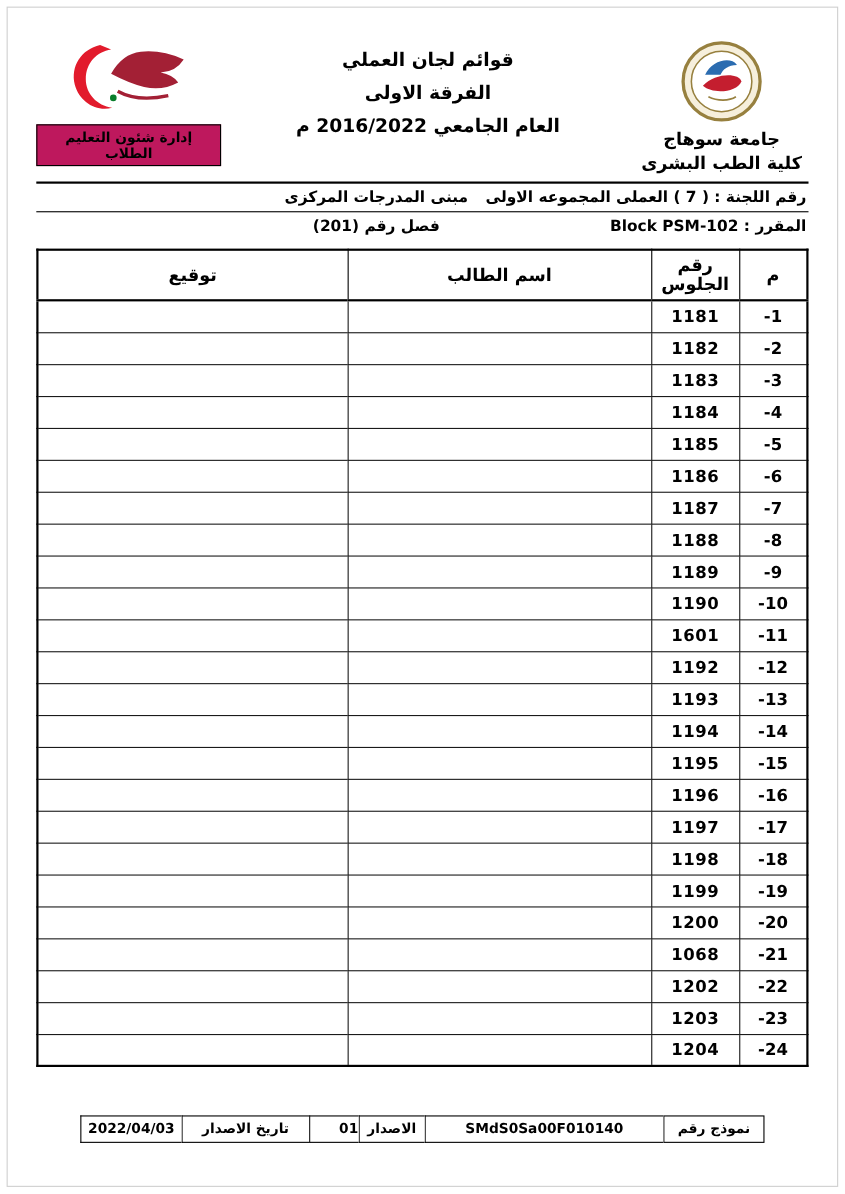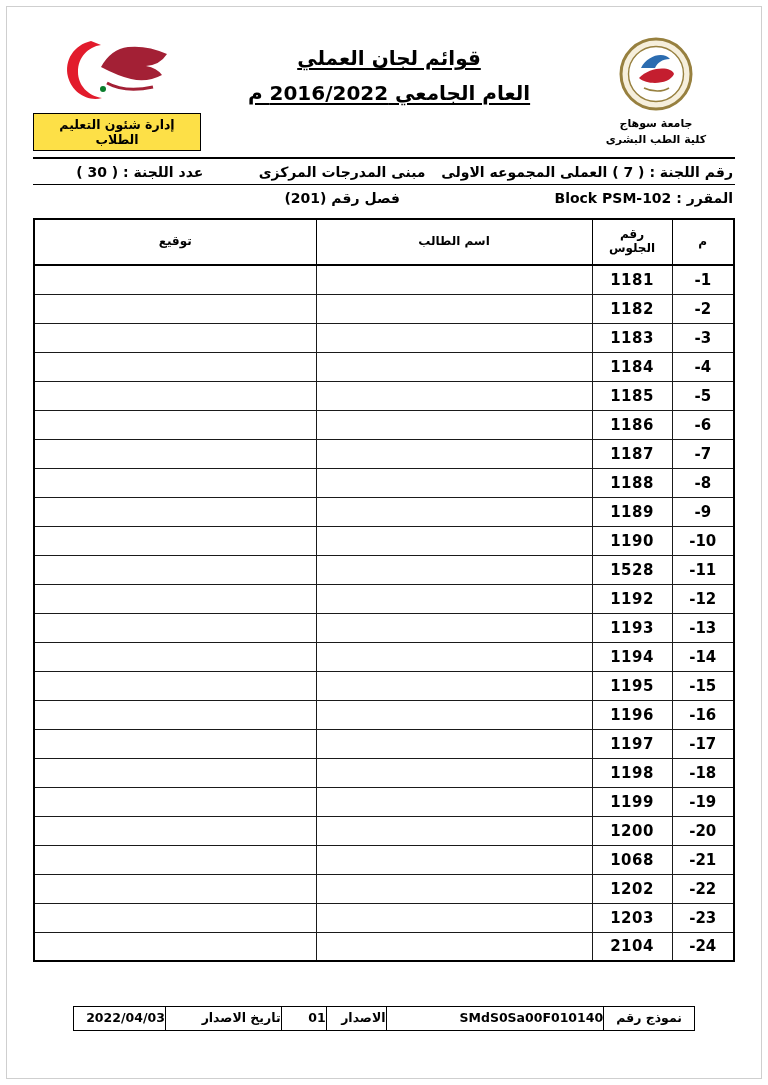--- a/index.html
+++ b/index.html
@@ -18,36 +18,35 @@
     border: 1px solid #cfcfcf;
     padding: 28px 26px 0;
     direction: rtl;
     background: #fff;
   }
 
   
   .header { display: flex; align-items: flex-start; }
   .org-block { width: 158px; text-align: center; padding-top: 2px; }
   .org-block .seal { display: inline-block; }
-  .org-name { font-size: 11px; line-height: 1.25; margin-top: 2px; }
+  .org-name { font-size: 16px; line-height: 1.25; margin-top: 2px; }
   .titles { flex: 1; text-align: center; padding-top: 6px; }
   .title-line {
-    font-size: 20px;
+    font-size: 17px;
     line-height: 1.75;
-    text-decoration: underline;
     text-underline-offset: 3px;
   }
   .admin-block { width: 168px; text-align: center; }
   .admin-label {
     display: inline-block;
     border: 1.5px solid #000;
     font-size: 12.5px;
     padding: 3px 6px;
     margin-top: 2px;
-    background: #fde047;
+    background: #be185d;
   }
 
   
   .rule-thick { border-top: 2px solid #000; margin-top: 6px; }
   .rule-thin  { border-top: 1.5px solid #000; }
 
   
   .info-row {
     display: flex;
     align-items: center;
@@ -67,21 +66,21 @@
     border: 2.5px solid #000;
     table-layout: fixed;
   }
   .col-num  { width: 62px; }
   .col-seat { width: 80px; }
   .col-name { width: 276px; }
   table.roster th {
     border: 1px solid #000;
     border-bottom: 2.5px solid #000;
     height: 46px;
-    font-size: 12px;
+    font-size: 16px;
     text-align: center;
     vertical-align: middle;
     line-height: 1.15;
   }
   table.roster td {
     border: 1px solid #1a1a1a;
     height: 29px;
     font-size: 15px;
     text-align: center;
     vertical-align: middle;
@@ -97,21 +96,21 @@
     width: 622px;
     font-size: 12.5px;
   }
   .fcell {
     border: 1.5px solid #000;
     height: 25px;
     line-height: 22px;
     text-align: center;
     background: #fff;
   }
-  .fcell + .fcell { border-right: none; text-align: right; }
+  .fcell + .fcell { border-right: none; }
   .f-form-label { width: 92px; }
   .f-form-code  { width: 218px; direction: ltr; }
   .f-issue-label{ width: 60px; }
   .f-issue-num  { width: 44px; padding-left: 44px; }
   .f-date-label { width: 116px; }
   .f-date-value { width: 92px; direction: ltr; }
 </style>
 </head>
 <body>
 
@@ -128,20 +127,21 @@
           <path d="M20 41 C31 29 53 29 55 37 C51 47 29 49 20 41 Z" fill="#c41e2f"></path>
           <path d="M25 51 C33 55 44 55 50 51" stroke="#97803f" stroke-width="1.6" fill="none"></path>
         </svg>
       </span>
       <div class="org-name">جامعة سوهاج</div>
       <div class="org-name">كلية الطب البشرى</div>
     </div>
 
     <div class="titles">
       <div class="title-line">قوائم لجان العملي</div>
+      <div class="title-line">الفرقة الاولى</div>
       <div class="title-line">العام الجامعي 2016/2022 م</div>
     </div>
 
     <div class="admin-block">
       <span>
         <svg width="120" height="72" viewBox="0 0 120 72">
           <path d="M34 6 C17 10 7 25 11 42 C15 57 30 67 45 63 C31 61 21 50 21 37 C21 22 31 12 44 10 Z" fill="#e21b2c"></path>
           <path d="M44 32 q10 -18 27 -20 q19 -2 39 7 q-7 11 -21 12 q11 2 16 9 q-15 8 -31 4 q-13 -3 -30 -12 z" fill="#a32035"></path>
           <path d="M50 48 q18 10 46 4" stroke="#a32035" stroke-width="3" fill="none"></path>
           <circle cx="46" cy="54" r="3" fill="#0a7d2c"></circle>
@@ -152,21 +152,20 @@
       </div>
     </div>
 
   </div>
 
   <div class="rule-thick"></div>
 
   <div class="info-row">
     <div class="info-right">رقم اللجنة : ( 7 ) العملى المجموعه الاولى</div>
     <div class="info-center">مبنى المدرجات المركزى</div>
-    <div class="info-left">عدد اللجنة : ( 30 )</div>
   </div>
 
   <div class="rule-thin"></div>
 
   <div class="info-row">
     <div class="info-right">المقرر : Block PSM-102</div>
     <div class="info-center">فصل رقم (201)</div>
   </div>
 
   <table class="roster">
@@ -243,21 +242,21 @@
       <td class="c-sign"></td>
     </tr>
         <tr>
       <td class="c-num">-10</td>
       <td class="c-seat">1190</td>
       <td class="c-name"></td>
       <td class="c-sign"></td>
     </tr>
         <tr>
       <td class="c-num">-11</td>
-      <td class="c-seat">1528</td>
+      <td class="c-seat">1601</td>
       <td class="c-name"></td>
       <td class="c-sign"></td>
     </tr>
         <tr>
       <td class="c-num">-12</td>
       <td class="c-seat">1192</td>
       <td class="c-name"></td>
       <td class="c-sign"></td>
     </tr>
         <tr>
@@ -321,21 +320,21 @@
       <td class="c-sign"></td>
     </tr>
         <tr>
       <td class="c-num">-23</td>
       <td class="c-seat">1203</td>
       <td class="c-name"></td>
       <td class="c-sign"></td>
     </tr>
         <tr>
       <td class="c-num">-24</td>
-      <td class="c-seat">2104</td>
+      <td class="c-seat">1204</td>
       <td class="c-name"></td>
       <td class="c-sign"></td>
     </tr>
       </tbody>
   </table>
 
   <div class="footer">
     <div class="fcell f-form-label">نموذج رقم</div>
     <div class="fcell f-form-code">SMdS0Sa00F010140</div>
     <div class="fcell f-issue-label">الاصدار</div>

